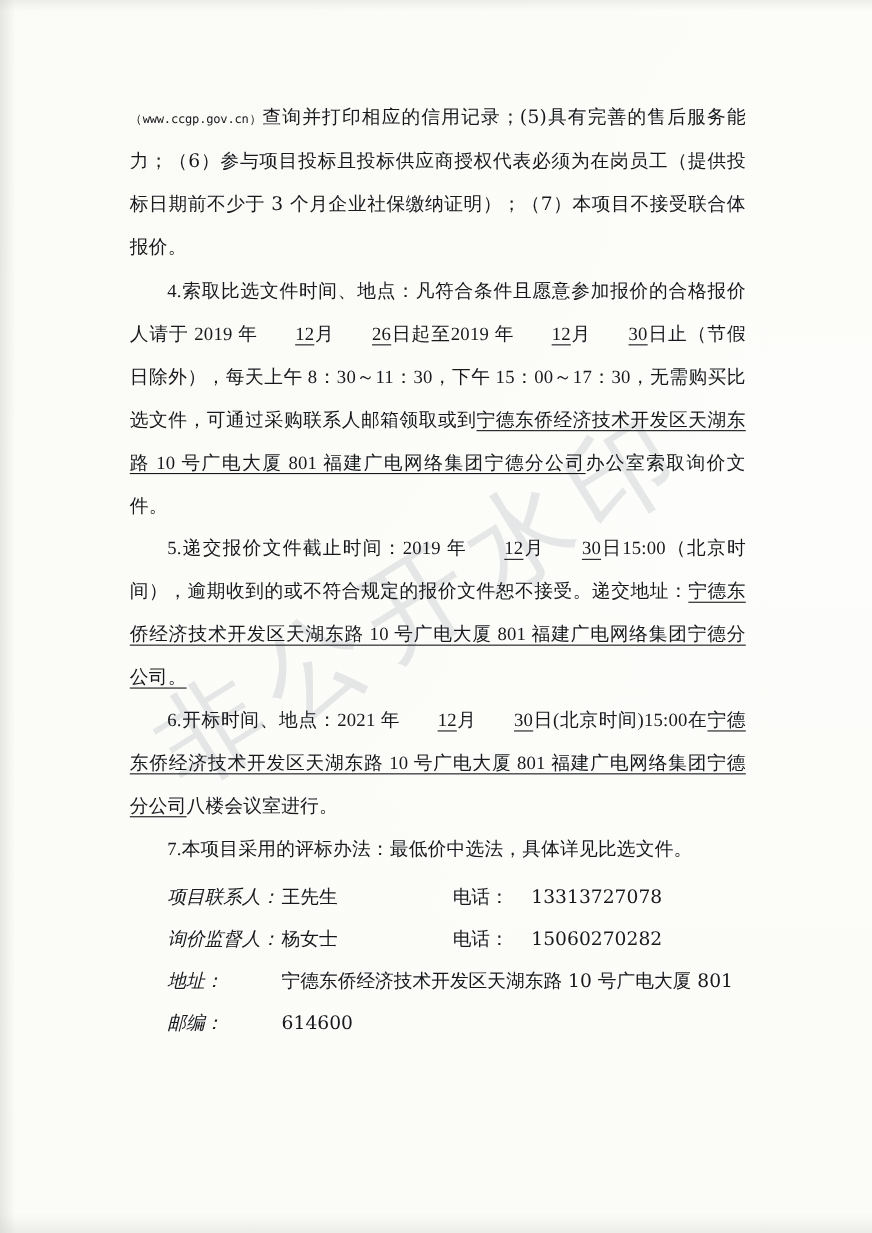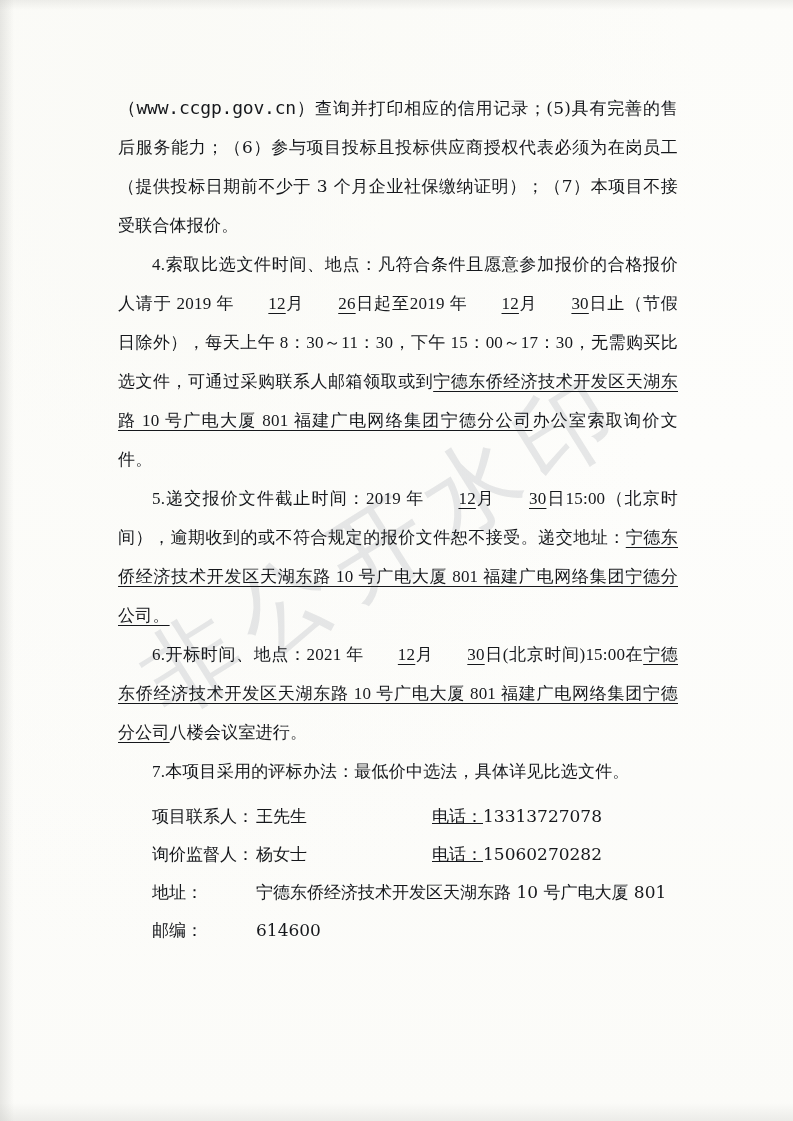--- a/index.html
+++ b/index.html
@@ -39,21 +39,21 @@
     text-justify: inter-ideograph;
     letter-spacing: 0.2px;
     margin: 0 0 0 0;
   }
   .indent {
     text-indent: 34px;
     font-family: Liberation Serif, serif;
   }
   .mono {
     font-family: "DejaVu Sans Mono", monospace;
-    font-size: 18px;
+    font-size: 11px;
     letter-spacing: -0.2px;
   }
   .u {
     text-decoration: underline;
     text-underline-offset: 4px;
     text-decoration-thickness: 1px;
   }
   .ublank {
     display: inline-block;
     min-width: 30px;
@@ -76,30 +76,30 @@
   .contact-row {
     font-size: 17px;
     line-height: 38px;
     color: #16181c;
     padding-left: 34px;
     white-space: nowrap;
   }
   .contact-label {
     display: inline-block;
     min-width: 104px;
+    font-style: italic;
   }
   .contact-val {
     display: inline-block;
   }
   .contact-phone-label {
     display: inline-block;
     width: 92px;
-    text-align: right;
+    text-align: center;
     padding-left: 84px;
-    text-decoration: underline;
   }
   .contact-addr {
     text-underline-offset: 4px;
     text-decoration-thickness: 1px;
     margin-top: 24px;
   }
   .watermark {
     position: absolute;
     left: 150px;
     top: 380px;

